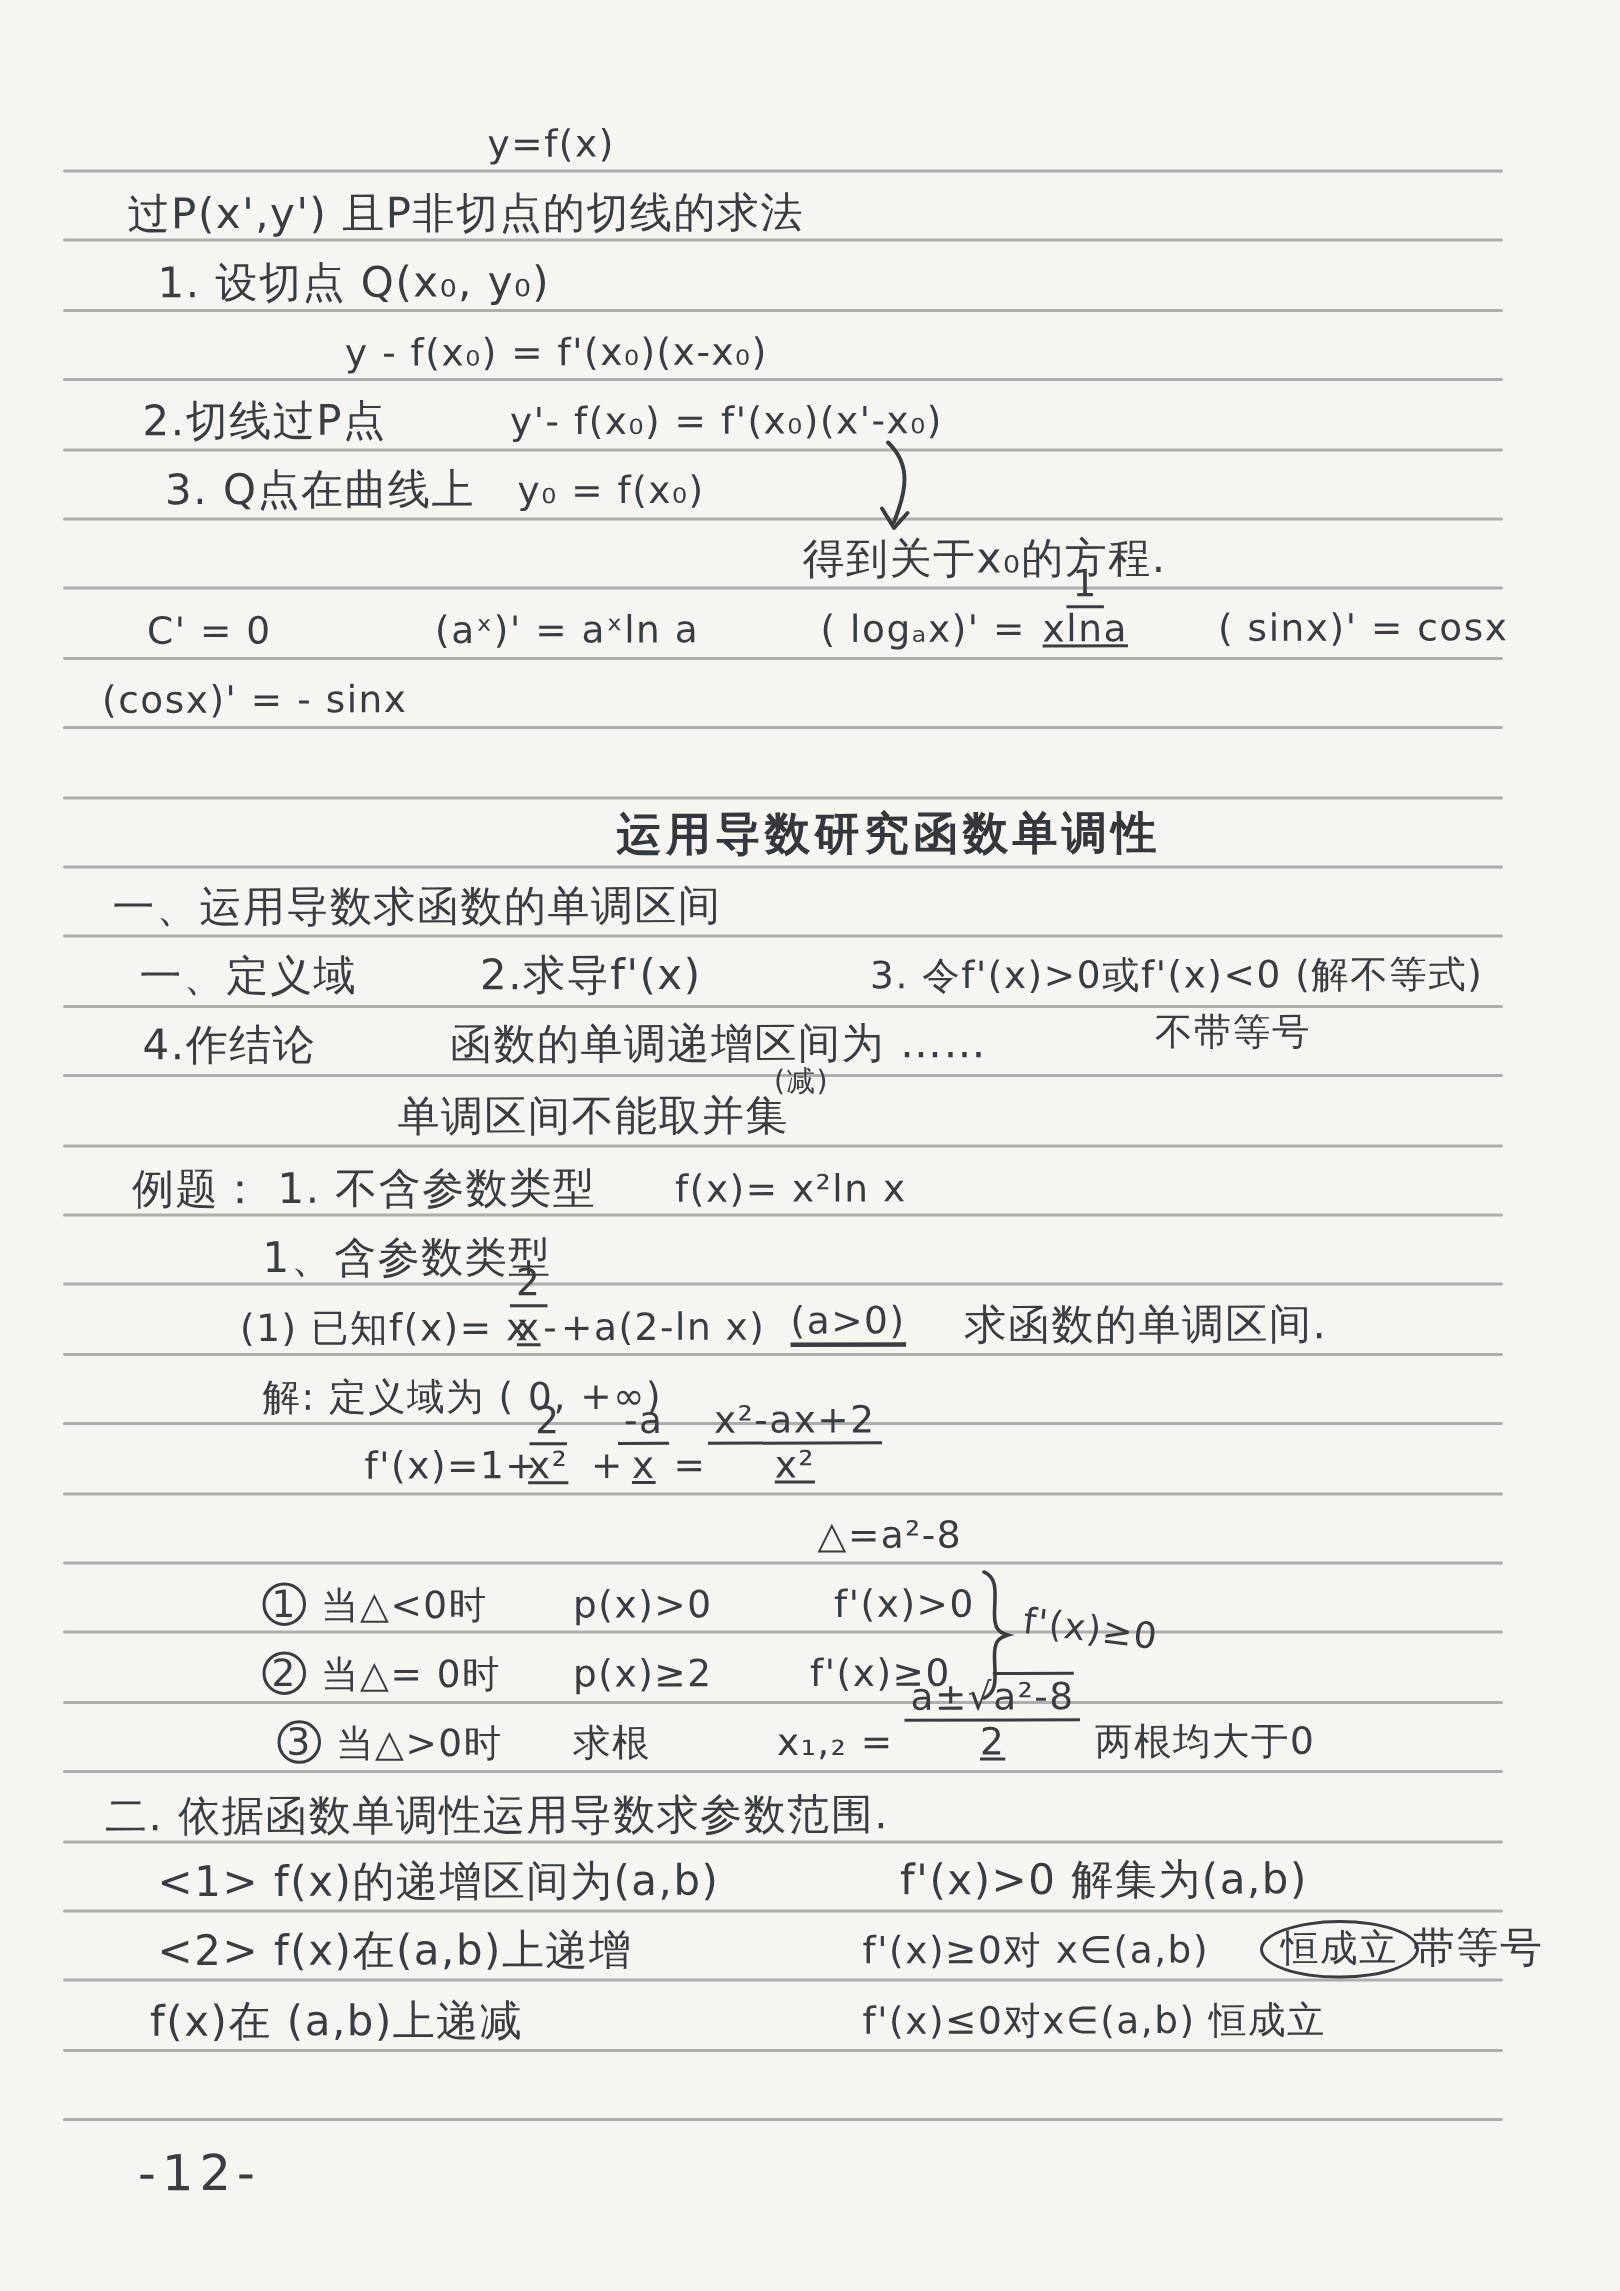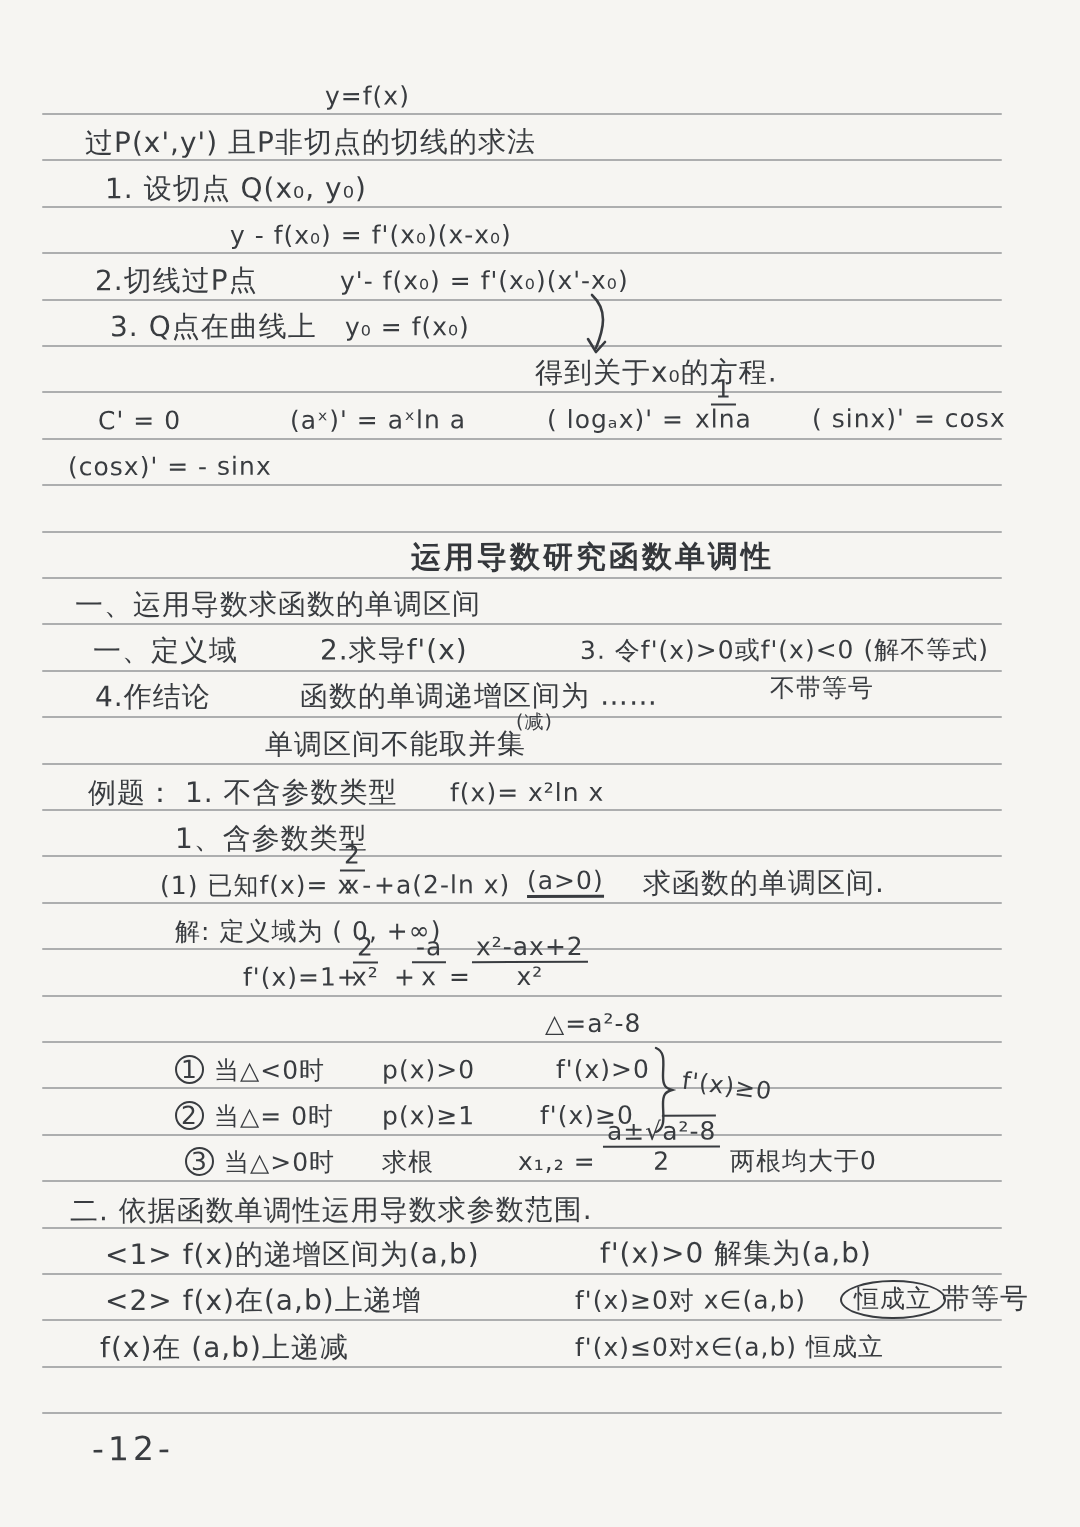--- a/index.html
+++ b/index.html
@@ -18,21 +18,21 @@
   .row{position:absolute;left:0;width:1080px;height:46px;transform:rotate(-0.15deg);}
   .row .it{position:absolute;bottom:4px;white-space:nowrap;font-size:25px;letter-spacing:1px;line-height:1.05;}
   .it.lg{font-size:28px;}
   .it.sm{font-size:19px;}
   .it.title{font-size:30px;letter-spacing:3px;font-weight:bold;color:#34373b;}
   .it.pagenum{font-size:33px;letter-spacing:4px;margin-top:48px;}
   .under{border-bottom:3px solid #393c40;padding-bottom:1px;}
   
   .frac{display:inline-flex;flex-direction:column;align-items:center;font-size:19px;letter-spacing:0;vertical-align:bottom;}
   .frac .num{border-bottom:2px solid #393c40;padding:0 4px 1px;display:block;text-align:center;}
-  .frac .den{padding-top:1px;display:block;text-align:left;}
+  .frac .den{padding-top:1px;display:block;text-align:left;text-decoration:underline;}
   .frac .rad{border-top:2px solid #393c40;}
   
   .cnum{display:inline-block;width:25px;height:25px;border:2px solid #393c40;border-radius:50%;
         text-align:center;line-height:24px;font-size:16px;letter-spacing:0;}
   
   .oval{display:inline-block;border:2.5px solid #393c40;border-radius:50%;padding:4px 12px 5px;font-size:25px;}
   .shape{position:absolute;}
   #brace-label{position:absolute;left:682px;top:1072px;font-size:24px;letter-spacing:1px;transform:rotate(7deg);white-space:nowrap;}
 </style>
 </head>
@@ -169,21 +169,21 @@
       </div>
       <div class="row" style="top: 1041px;">
         <span class="it cnum" style="left: 175px;">1</span>
         <span class="it" style="left: 214px;">当△&lt;0时</span>
         <span class="it" style="left: 382px;">p(x)&gt;0</span>
         <span class="it" style="left: 556px;">f'(x)&gt;0</span>
       </div>
       <div class="row" style="top: 1087px;">
         <span class="it cnum" style="left: 175px;">2</span>
         <span class="it" style="left: 214px;">当△= 0时</span>
-        <span class="it" style="left: 382px;">p(x)≥1</span>
+        <span class="it" style="left: 382px;">p(x)≥2</span>
         <span class="it" style="left: 540px;">f'(x)≥0</span>
       </div>
       <div class="row" style="top: 1133px;">
         <span class="it cnum" style="left: 185px;">3</span>
         <span class="it" style="left: 224px;">当△&gt;0时</span>
         <span class="it" style="left: 382px;">求根</span>
         <span class="it" style="left: 518px;">x₁,₂ =</span>
         <span class="it frac" style="left: 603px;">
           <span class="num"><span>a±√</span><span class="rad">a²-8</span></span>
           <span class="den">2</span>

